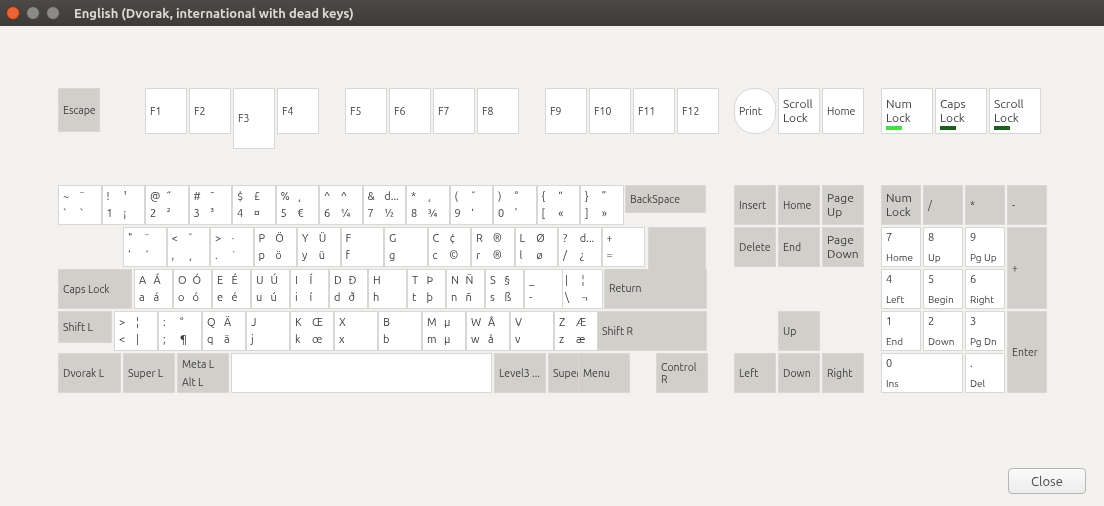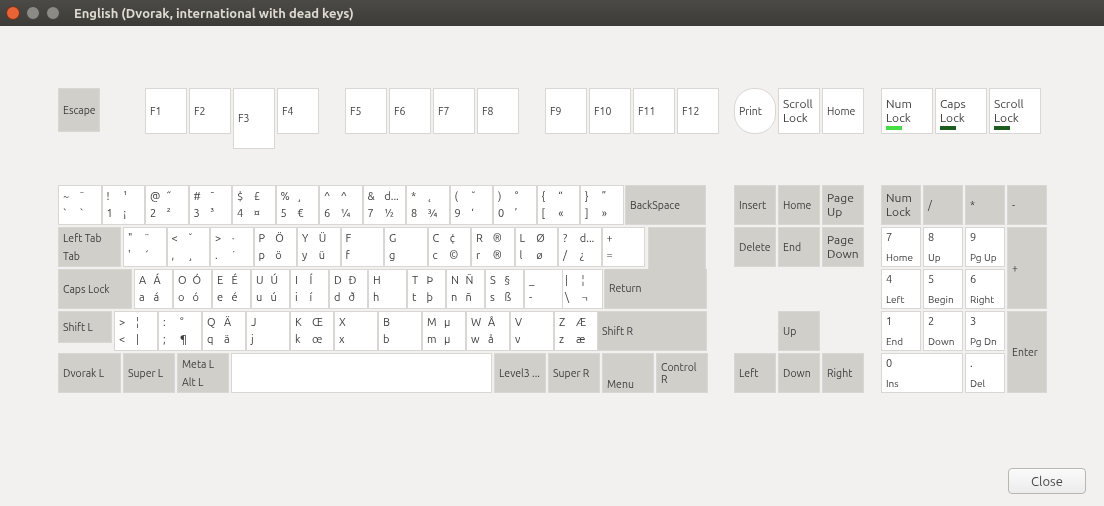--- a/index.html
+++ b/index.html
@@ -241,28 +241,24 @@
       </div>
       <div class="key" style="left: 580px; top: 159px; width: 43.5px; height: 40px;">
         <div class="quad">
           <span>}</span>
           <span>”</span>
           <span>]</span>
           <span>»</span>
         </div>
       </div>
     </div>
-  <div class="key grey" style="left:625px; top:159px; width:81px; height:40px;">
+  <div class="key grey" style="left:625px; top:159px; width:81px; height:28px;">
       <span class="lbl">BackSpace</span>
     </div>
 
-  <div class="key grey" style="left:58px; top:201px; width:63px; height:40px; justify-content:space-between; padding:4px;">
-    <span class="lbl">Left Tab</span>
-    <span class="lbl">Tab</span>
-  </div>
   <div id="row2">
       <div class="key" style="left: 123px; top: 201px; width: 43.5px; height: 40px;">
         <div class="quad">
           <span>"</span>
           <span>¨</span>
           <span>'</span>
           <span>´</span>
         </div>
       </div>
       <div class="key" style="left: 166.5px; top: 201px; width: 43.5px; height: 40px;">
@@ -569,21 +565,21 @@
     <span class="lbl">Meta L</span>
     <span class="lbl">Alt L</span>
   </div>
   <div class="key" style="left:231px; top:327px; width:261px; height:40px;"></div>
   <div class="key grey" style="left:494px; top:327px; width:52px; height:40px;">
       <span class="lbl">Level3 ...</span>
     </div>
   <div class="key grey" style="left:548px; top:327px; width:52px; height:40px;">
       <span class="lbl">Super R</span>
     </div>
-  <div class="key grey" style="left:602px; top:327px; width:52px; height:40px;justify-content:flex-end;">
+  <div class="key grey" style="left:578px; top:327px; width:52px; height:40px;">
       <span class="lbl">Menu</span>
     </div>
   <div class="key grey" style="left:656px; top:327px; width:52px; height:40px;">
       <span class="lbl">Control R</span>
     </div>
 
   <div class="key grey" style="left:734px; top:159px; width:42px; height:40px;">
       <span class="lbl">Insert</span>
     </div>
   <div class="key grey" style="left:778px; top:159px; width:42px; height:40px;">

